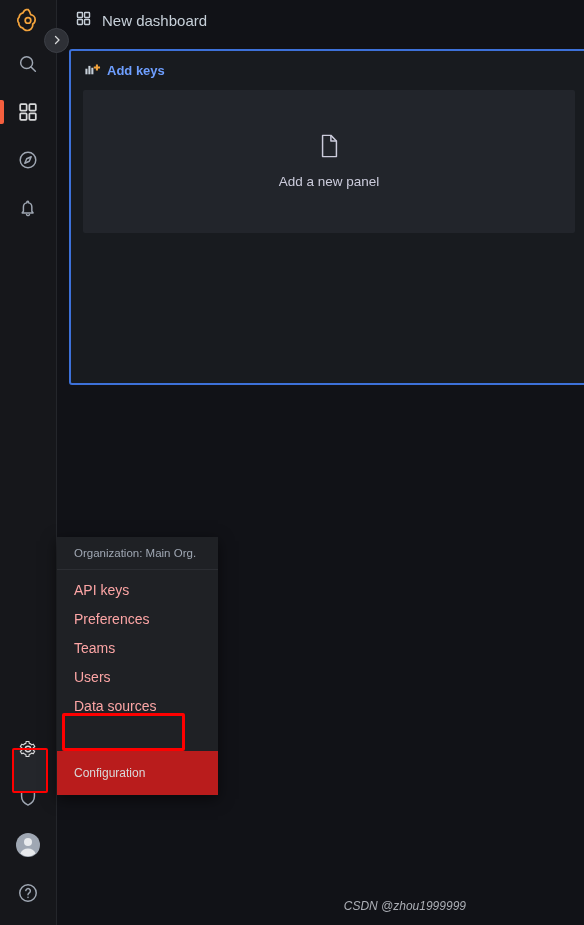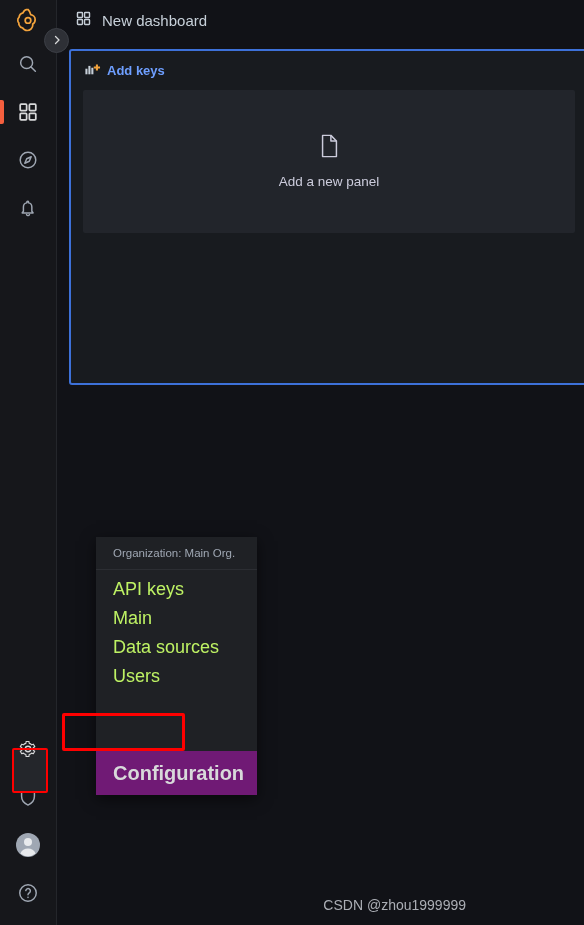--- a/index.html
+++ b/index.html
@@ -79,45 +79,45 @@
   }
   .side-panel-outer {
     position: absolute; left: 524px; top: 49px; width: 72px; height: 336px;
     border-top: 2px solid #3d71d9; border-bottom: 2px solid #3d71d9;
     background: #181b1f; overflow: hidden;
   }
 
   
   .menu {
     position: absolute; left: 57px; top: 537px; width: 161px; height: 258px;
-    background: #1f2125; box-shadow: 0 4px 14px rgba(0,0,0,0.55); z-index: 50; margin-left: 39px;
+    background: #1f2125; box-shadow: 0 4px 14px rgba(0,0,0,0.55); z-index: 50;
   }
   .menu-org {
     height: 33px; display: flex; align-items: center; padding-left: 17px;
     color: #9fa7b3; font-size: 11.5px; border-bottom: 1px solid #2c2e33;
   }
   .menu-list { padding-top: 5px; }
   .menu-item {
     height: 29px; display: flex; align-items: center; padding-left: 17px;
-    color: #bef264; font-size: 18px; cursor: pointer;
+    color: #fca5a5; font-size: 14px; cursor: pointer;
   }
   .menu-footer {
     position: absolute; left: 0; bottom: 0; width: 161px; height: 44px;
-    background: #701a75; display: flex; align-items: center; padding-left: 17px;
-    color: #d8d9da; font-size: 20px; font-weight: bold;
+    background: #b91c1c; display: flex; align-items: center; padding-left: 17px;
+    color: #d8d9da; font-size: 12px;
   }
   .ds-highlight {
     position: absolute; left: 62px; top: 713px; width: 123px; height: 38px;
     border: 3px solid #fe0000; border-radius: 2px; pointer-events: none; z-index: 70;
   }
 
   
   .watermark {
     position: absolute; right: 14px; bottom: 12px;
-    color: #b9bcc3; font-size: 14px; opacity: 0.92;
+    color: #b9bcc3; font-size: 12px; opacity: 0.92; font-style: italic;
   }
 </style>
 </head>
 <body>
 
 <div id="root">
 
   <div class="sidenav">
 
     <div class="nav-logo">
@@ -260,23 +260,24 @@
       </div>
 
 
     </div>
   </div>
 
   <div class="menu">
     <div class="menu-org">Organization: Main Org.</div>
     <div class="menu-list">
       <div class="menu-item">API keys</div>
-      <div class="menu-item">Main</div>
+      <div class="menu-item">Preferences</div>
+      <div class="menu-item">Teams</div>
+      <div class="menu-item">Users</div>
       <div class="menu-item">Data sources</div>
-      <div class="menu-item">Users</div>
     </div>
     <div class="menu-footer">Configuration</div>
   </div>
 
   <div class="ds-highlight"></div>
 
   <div class="watermark">CSDN @zhou1999999</div>
 
 </div>
 

